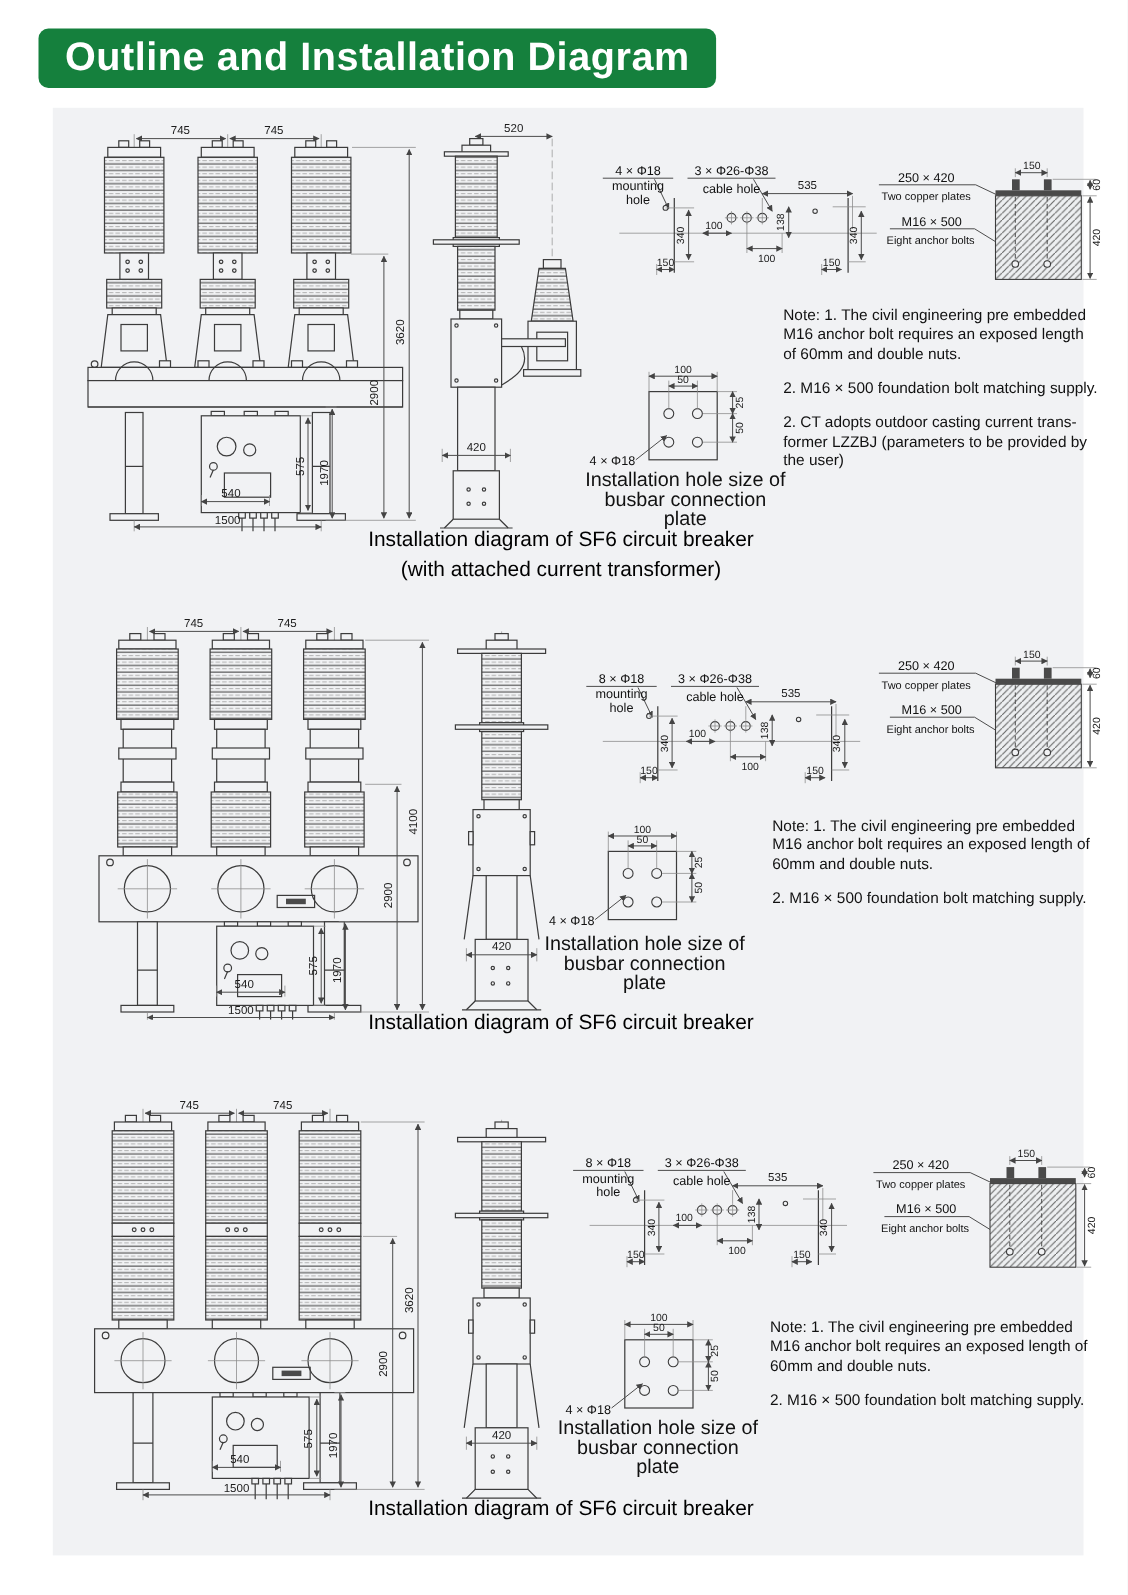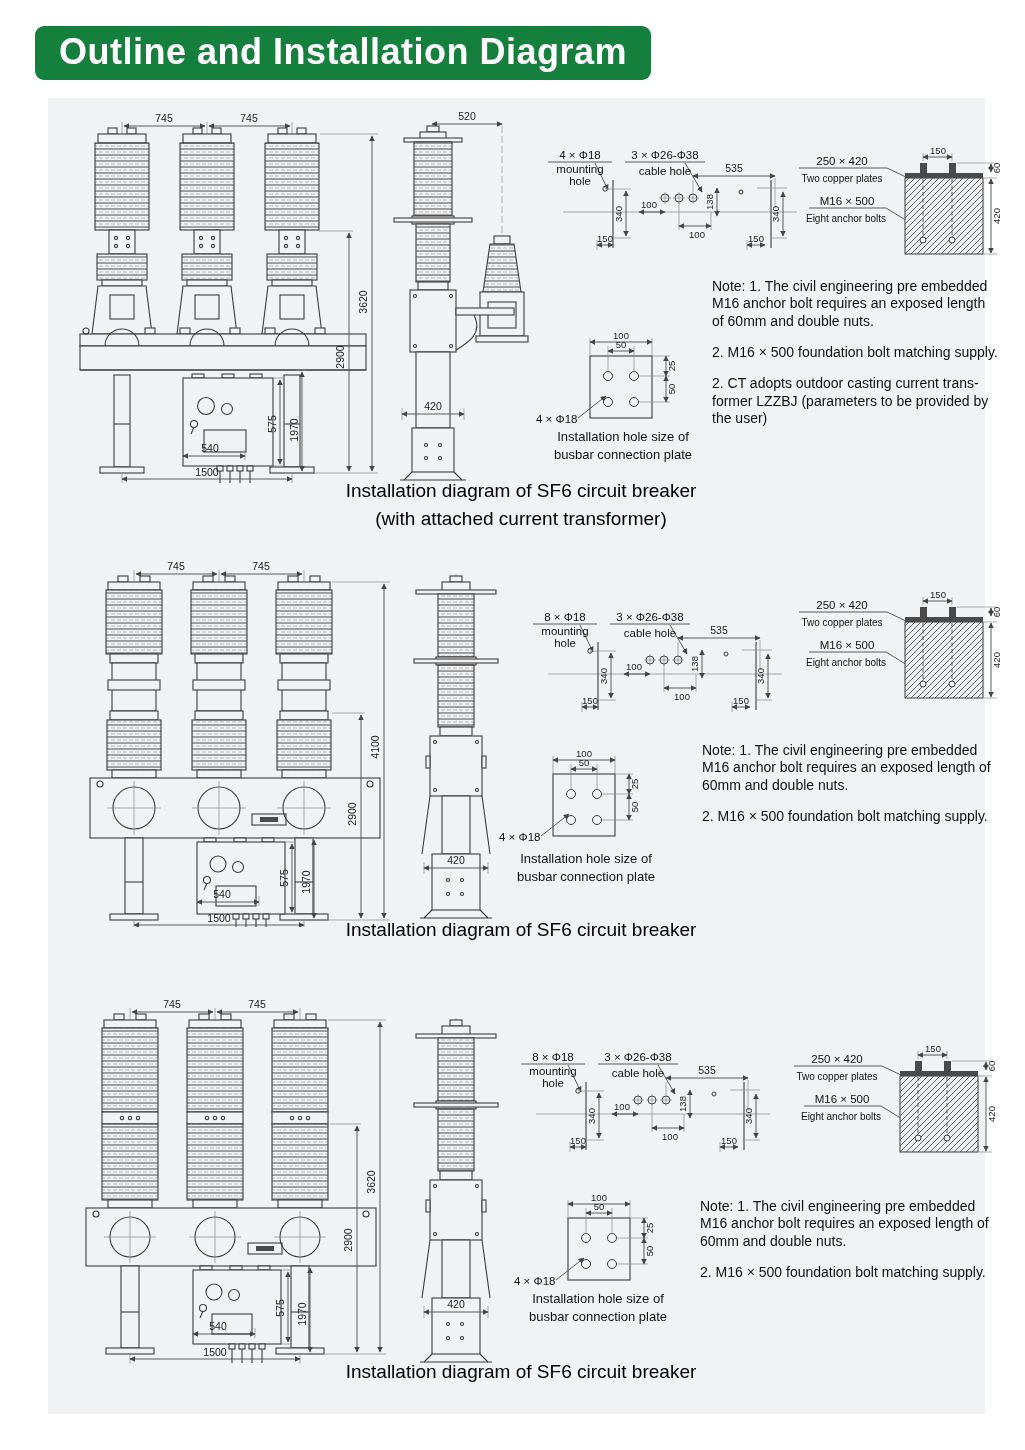--- a/index.html
+++ b/index.html
@@ -17,22 +17,22 @@
   .dl{stroke:#4a4a4a;stroke-width:.9;fill:none}
   .ex{stroke:#8a8a8a;stroke-width:.7;fill:none}
   .cl{stroke:#9a9a9a;stroke-width:.7;stroke-dasharray:7 3;fill:none}
   .dash{stroke-dasharray:4 2.5}
   .dt{font-size:10.5px;fill:#1c1c1c}
   .ds{font-size:9.5px;fill:#1c1c1c}
   .lbl{font-size:11.5px;fill:#111}
   .lbl9{font-size:10px;fill:#111}
   .notes{position:absolute;font-size:14px;color:#111;line-height:1.24}
   .notes p{margin:0 12px 14px 0}
-  .bcap{position:absolute;font-size:13px;color:#111;text-align:center;line-height:17.5px}
-  .scap{position:absolute;left:71px;width:900px;text-align:center;font-size:19px;color:#000;line-height:27.5px}
+  .bcap{position:absolute;font-size:18px;color:#111;text-align:center;line-height:17.5px}
+  .scap{position:absolute;left:60px;width:900px;text-align:center;font-size:19px;color:#000;line-height:27.5px}
 </style>
 </head>
 <body>
 
 <svg width="0" height="0" style="position:absolute">
   <defs>
     <pattern id="fins" width="6" height="6" patternUnits="userSpaceOnUse">
       <rect width="6" height="6" fill="#f1f2f4"></rect>
       <line x1="0" y1="1" x2="6" y2="1" stroke="#4a4a4a" stroke-width="1"></line>
       <line x1="1" y1="4" x2="5" y2="4" stroke="#9a9a9a" stroke-width=".7"></line>

